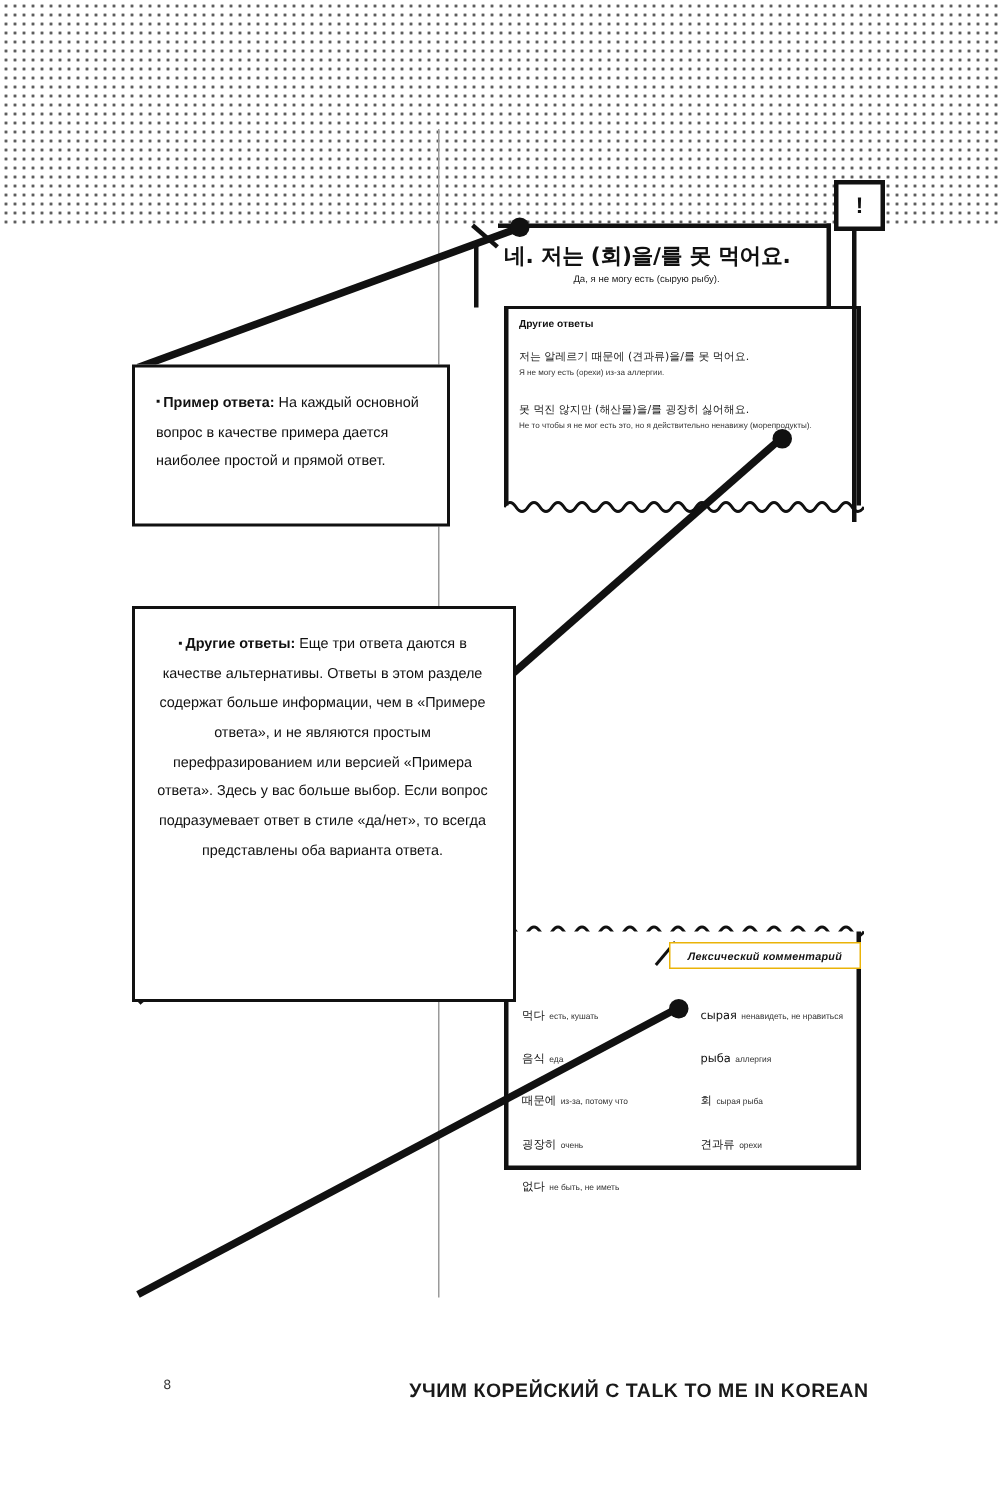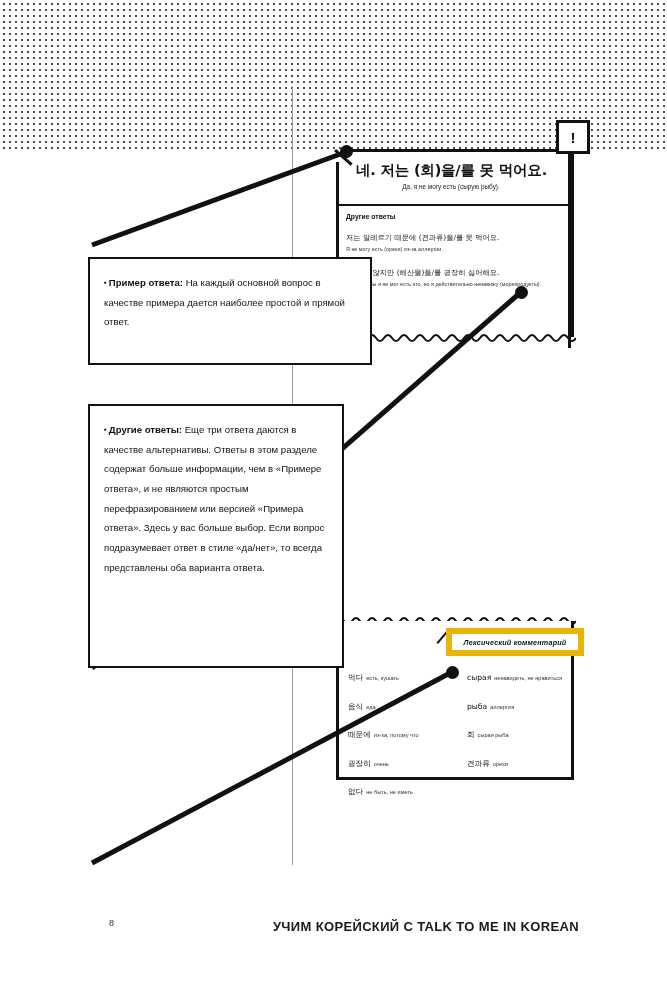--- a/index.html
+++ b/index.html
@@ -23,21 +23,21 @@
   }
 
   
   .guide-v{
     position:absolute;left:292px;top:86px;width:1px;height:779px;
     background:#9a9a9a;z-index:1;
   }
 
   
   .headline-box{
-    position:absolute;left:336px;top:149px;width:238px;height:56px;
+    position:absolute;left:316px;top:149px;width:238px;height:56px;
     background:#fff;z-index:4;
   }
   .headline-box .edge-top{
     position:absolute;left:16px;top:0;right:0;height:0;
     border-top:3px solid #111;
   }
   .headline-box .edge-right{
     position:absolute;right:0;top:0;width:0;height:56px;
     border-right:3px solid #111;
   }
@@ -108,21 +108,21 @@
   .lex-wrap{
     position:absolute;left:336px;top:621px;width:238px;height:159px;
     background:#fff;z-index:4;
   }
   .lex-wrap .edge-left{position:absolute;left:0;top:18px;width:0;height:141px;border-left:3px solid #111;}
   .lex-wrap .edge-right{position:absolute;right:0;top:0;width:0;height:159px;border-right:3px solid #111;}
   .lex-wrap .edge-bottom{position:absolute;left:0;bottom:0;right:0;height:0;border-bottom:3px solid #111;}
 
   .lex-tag{
     position:absolute;left:110px;top:7px;width:126px;height:16px;
-    border:6px solid #eab308;background:#fff;z-index:7;
+    border:1px solid #eab308;background:#fff;z-index:7;
     display:flex;align-items:center;justify-content:center;
     font-size:7.2px;font-weight:700;font-style:italic;letter-spacing:.2px;
   }
   .lex-tag-notch{
     position:absolute;left:102px;top:7px;width:14px;height:16px;z-index:7;
     background:#fff;
   }
   .lex-tag-notch:before{
     content:"";position:absolute;left:0;bottom:0;width:20px;height:0;
     border-top:2px solid #111;transform-origin:left bottom;transform:rotate(-50deg);
@@ -142,22 +142,22 @@
     position:absolute;background:#fff;border:2px solid #111;
     z-index:8;box-sizing:border-box;
     padding:14px 16px 12px 14px;
   }
   .callout p{
     margin:0;font-size:9.6px;line-height:2.05;color:#111;
   }
   .callout .bullet{font-size:8px;vertical-align:1px;margin-right:2px;}
   .callout b{font-weight:700;}
 
-  #callout-example{left:88px;top:257px;width:284px;height:108px;}
-  #callout-other{left:88px;top:404px;width:256px;height:264px;}
+  #callout-example{left:88px;top:243px;width:212px;height:108px;}
+  #callout-other{left:88px;top:404px;width:256px;height:264px;text-align:center;}
   #callout-lexical{left:88px;top:763px;width:256px;height:105px;}
 
   
   .leader{position:absolute;z-index:7;}
   .dot{
     position:absolute;width:13px;height:13px;border-radius:50%;
     background:#111;z-index:9;
   }
 
   

